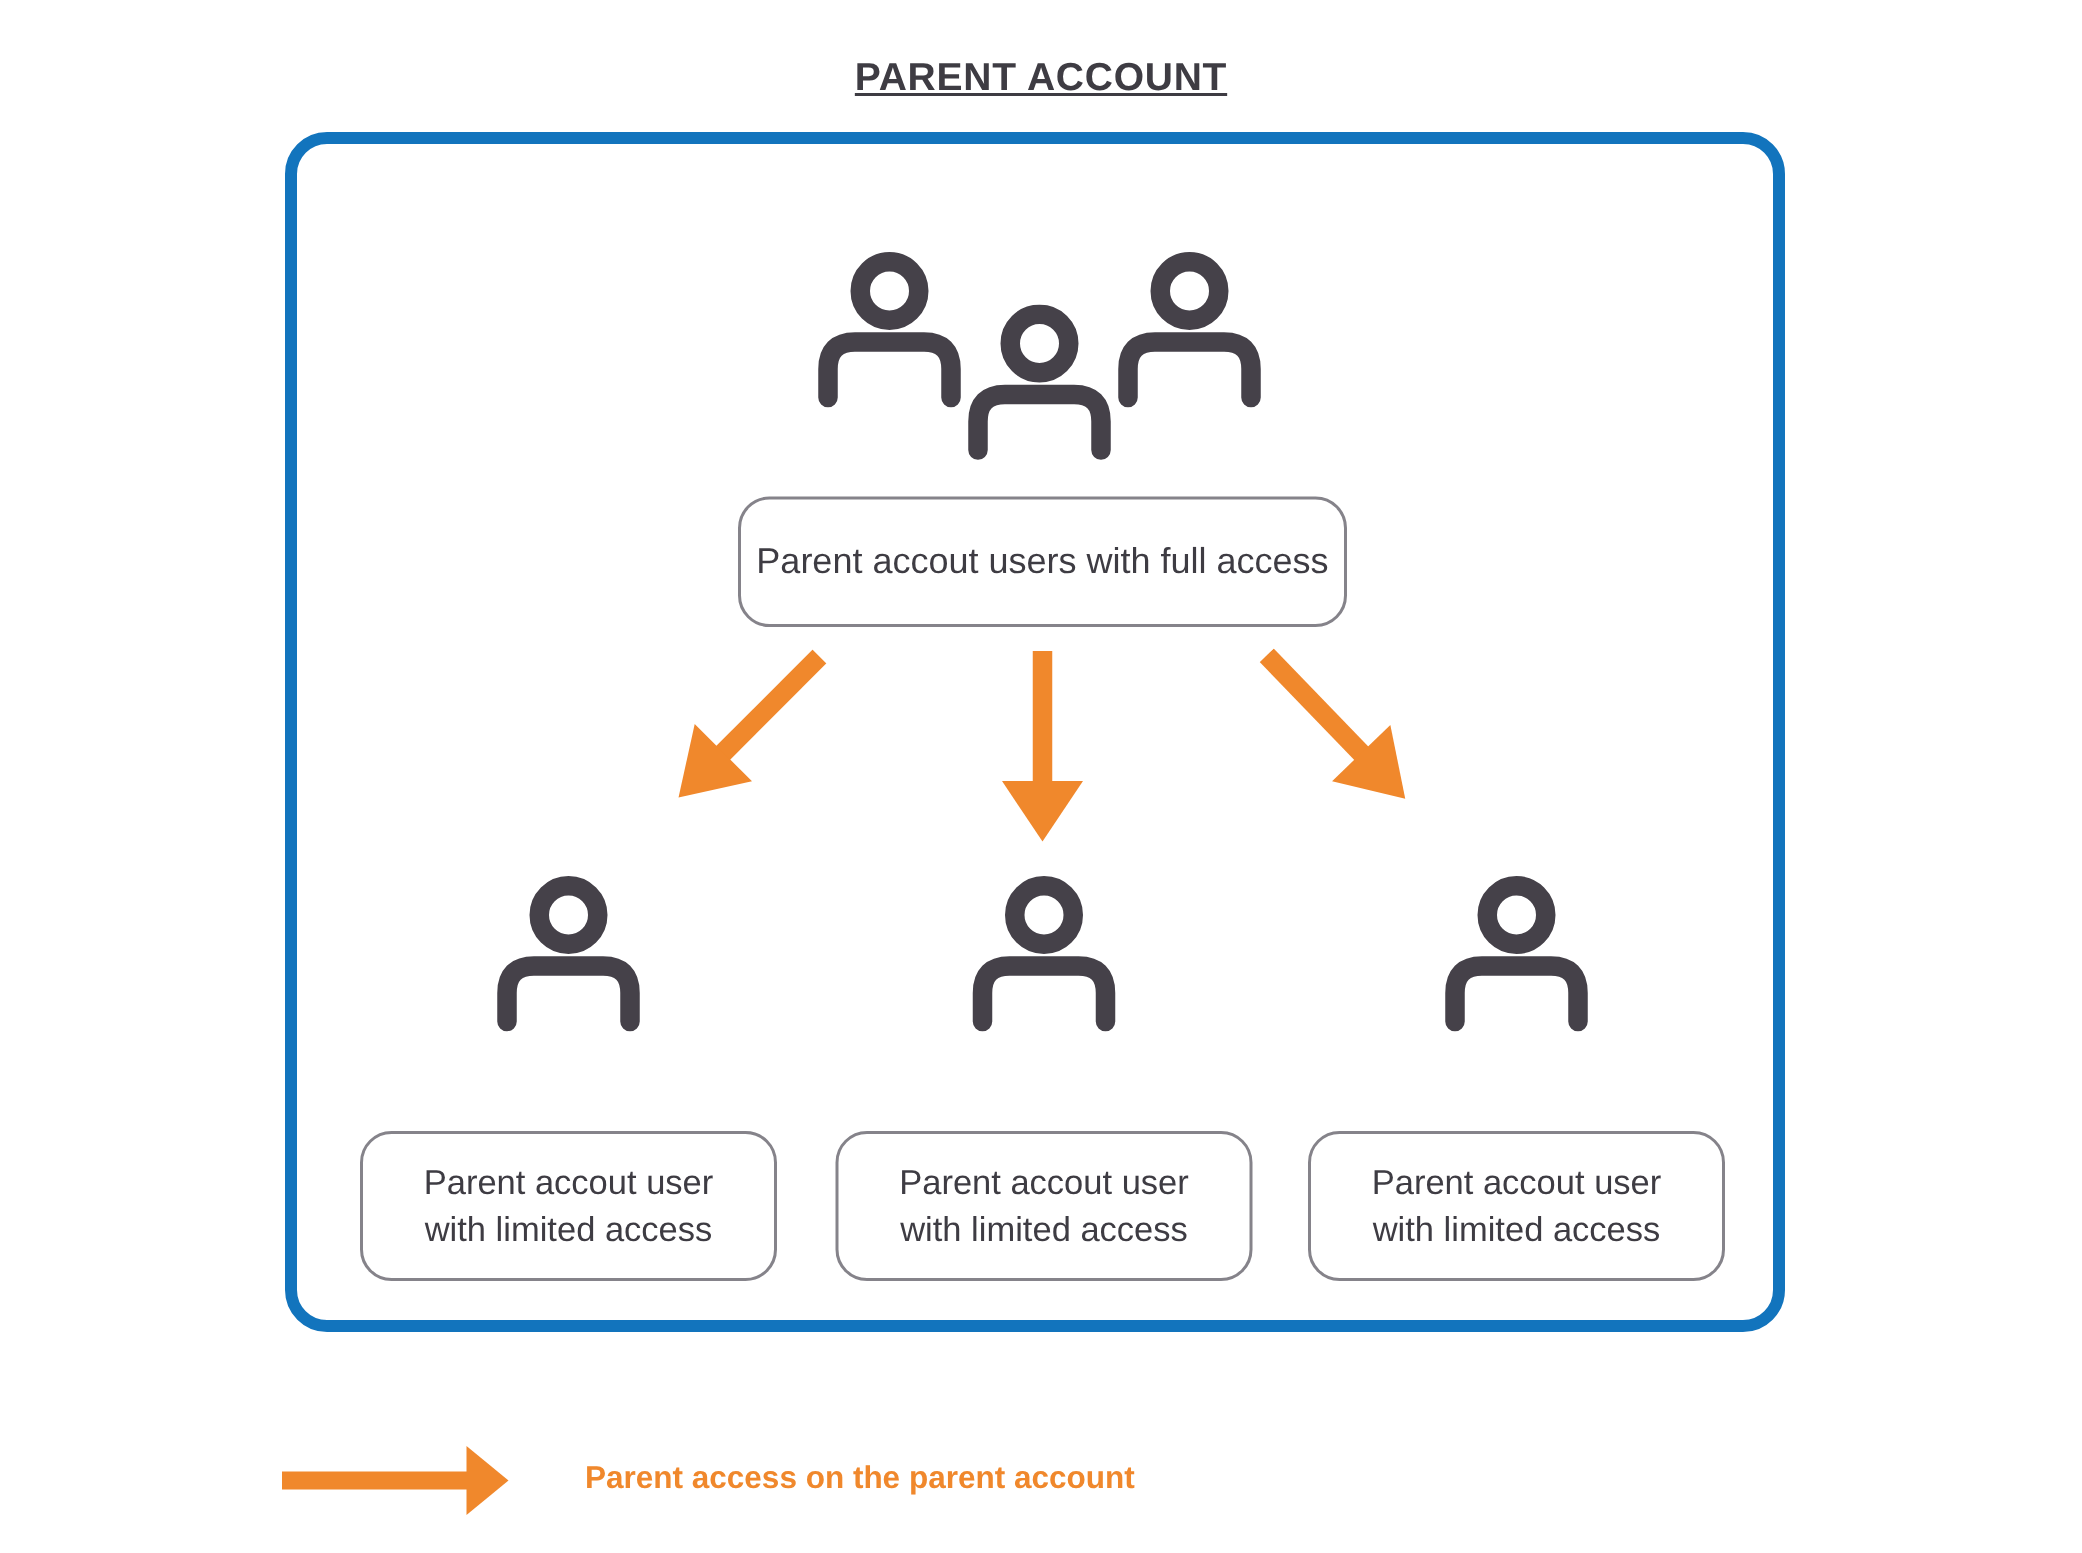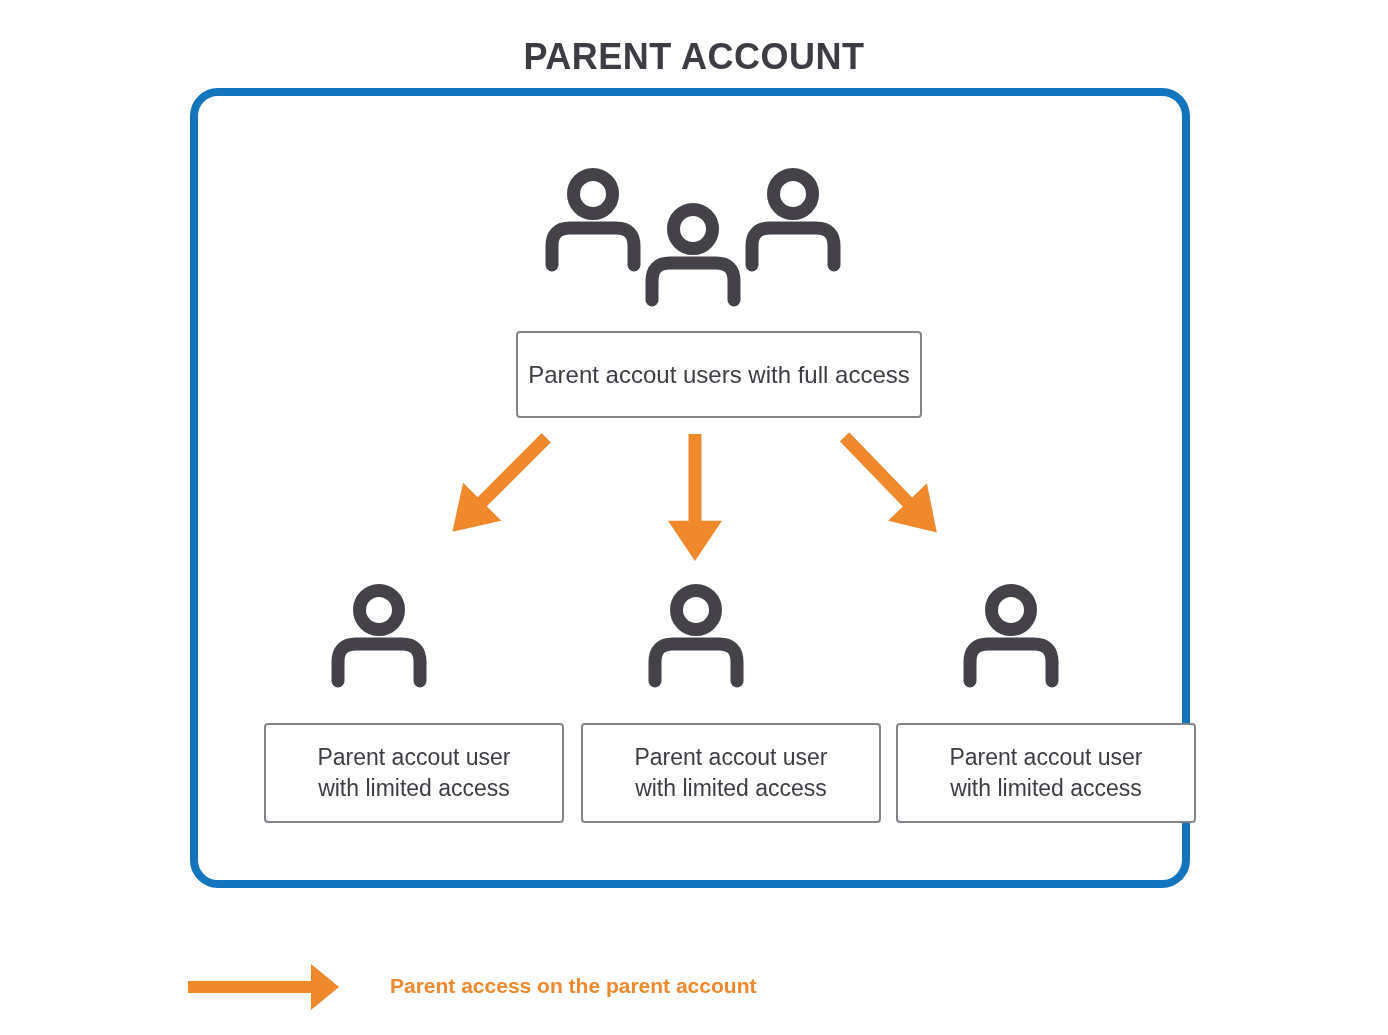--- a/index.html
+++ b/index.html
@@ -14,23 +14,24 @@
   body{font-family:"Liberation Sans",sans-serif;}
   .canvas{
     position:relative;
     width:1388px;height:1035px;
     background:#ffffff;
     overflow:hidden;
   }
   .page-title{
     position:absolute;top:36px;left:0;width:100%;
     text-align:center;
-    font-size:36px;font-weight:bold;
+    font-size:26px;font-weight:bold;
     color:var(--text-dark);
     letter-spacing:0.5px;
+    text-decoration:underline;
   }
   .frame{
     position:absolute;
     left:190px;top:88px;width:1000px;height:800px;
     border:8px solid var(--frame-blue);
     border-radius:28px;
     background:#ffffff;
   }
   .person{
     position:absolute;width:100px;height:104px;
@@ -39,34 +40,33 @@
   .person svg{width:100%;height:100%;display:block;}
   .p-group-left{left:543px;top:168px;}
   .p-group-mid{left:643px;top:203px;}
   .p-group-right{left:743px;top:168px;}
   .p-child-1{left:329px;top:584px;}
   .p-child-2{left:646px;top:584px;}
   .p-child-3{left:961px;top:584px;}
   .label-box{
     position:absolute;
     border:2.5px solid var(--box-border-gray);
-    border-radius:4px;
+    border-radius:21px;
     background:#ffffff;
     display:flex;flex-direction:column;
     align-items:center;justify-content:center;
     color:var(--text-dark);
     text-align:center;
-    margin-left:24px;
   }
   .root-box{
     left:492px;top:331px;width:406px;height:87px;
     font-size:24px;
   }
   .child-box{
-    top:723px;width:300px;height:100px;
+    top:754px;width:278px;height:100px;
     font-size:23px;line-height:31px;
   }
   .child-box-1{left:240px;}
   .child-box-2{left:557px;}
   .child-box-3{left:872px;}
   .arrow{
     position:absolute;
     color:var(--accent-orange);
   }
   .arrow svg{width:100%;height:100%;display:block;}

